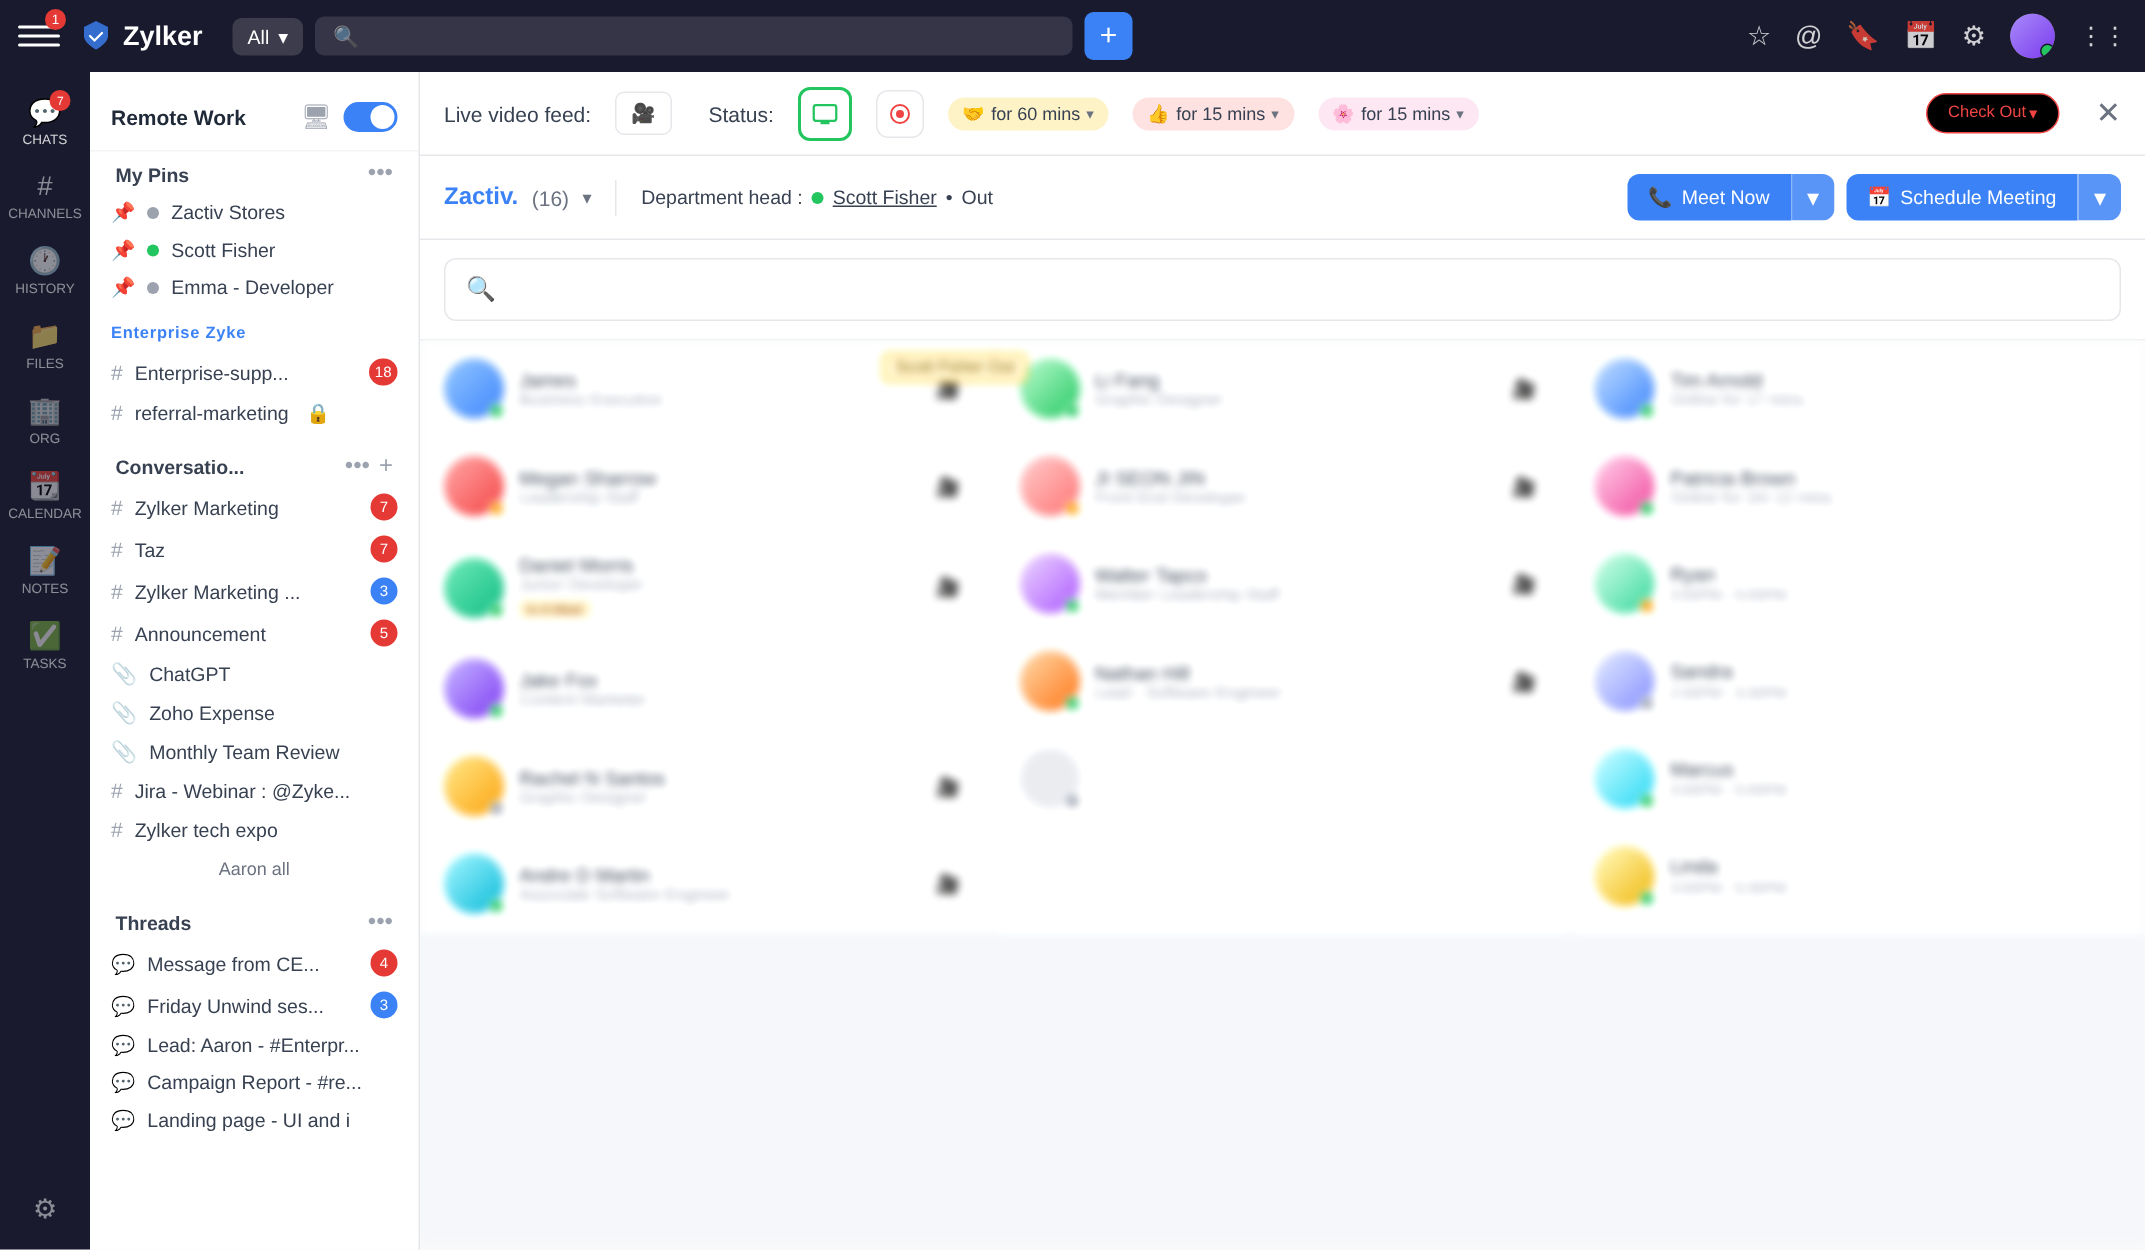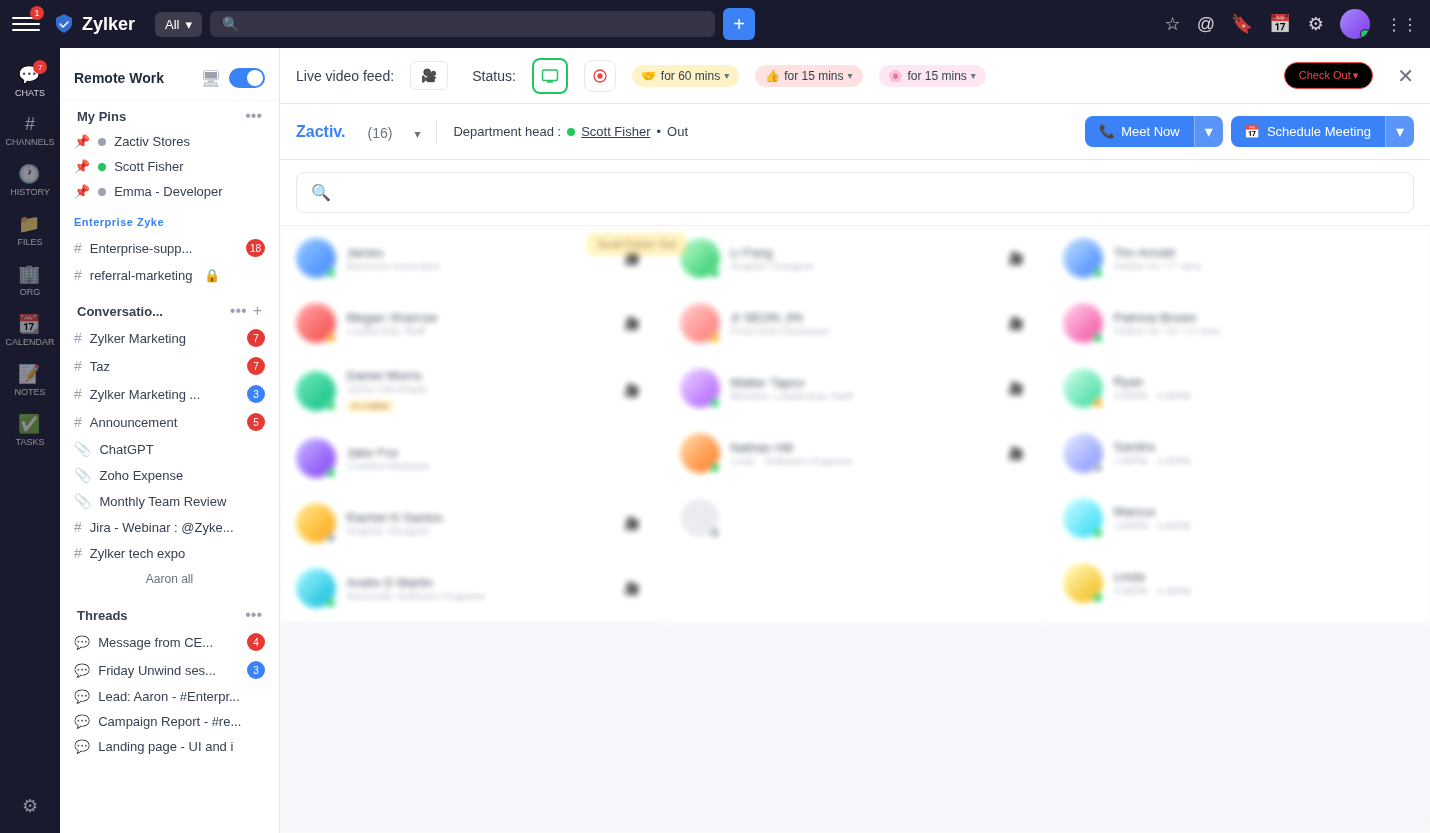--- a/index.html
+++ b/index.html
@@ -91,21 +91,21 @@
     .time-badge-orange { background: #fee2e2; }
     .time-badge-pink { background: #fce7f3; }
     .checkout-btn { margin-left: auto; display: flex; align-items: flex-start; gap: 2px; background: #000000; border: 1.5px solid #ef4444; color: #ef4444; border-radius: 20px; padding: 6px 14px; font-size: 11px; font-weight: 500; cursor: pointer; }
     .close-btn { margin-left: 8px; color: #6b7280; cursor: pointer; font-size: 20px; }
 
     
     .dept-header {
       background: #fff; border-bottom: 1px solid #e5e7eb;
       display: flex; align-items: center; padding: 0 16px; height: 56px;
     }
-    .dept-title { display: flex; align-items: flex-end; gap: 22px; }
+    .dept-title { display: flex; align-items: center; gap: 9px; }
     .dept-title .name { font-size: 16px; font-weight: 600; color: #3b82f6; }
     .dept-title .count { font-size: 14px; color: #6b7280; }
     .dept-title .chevron { color: #6b7280; font-size: 12px; cursor: pointer; }
     .dept-divider { width: 1px; height: 24px; background: #e5e7eb; margin: 0 16px; }
     .dept-head { font-size: 13px; color: #374151; display: flex; align-items: center; gap: 6px; }
     .dept-head .green-dot { width: 8px; height: 8px; background: #22c55e; border-radius: 50%; }
     .dept-head a { color: #374151; text-decoration: underline; cursor: pointer; }
     .dept-head .out { color: #374151; }
     .dept-actions { margin-left: auto; display: flex; align-items: center; gap: 8px; }
     .meet-now-btn { display: flex; align-items: center; gap: 6px; background: #3b82f6; color: #fff; border-radius: 8px; padding: 8px 14px; font-size: 13px; font-weight: 500; cursor: pointer; }

